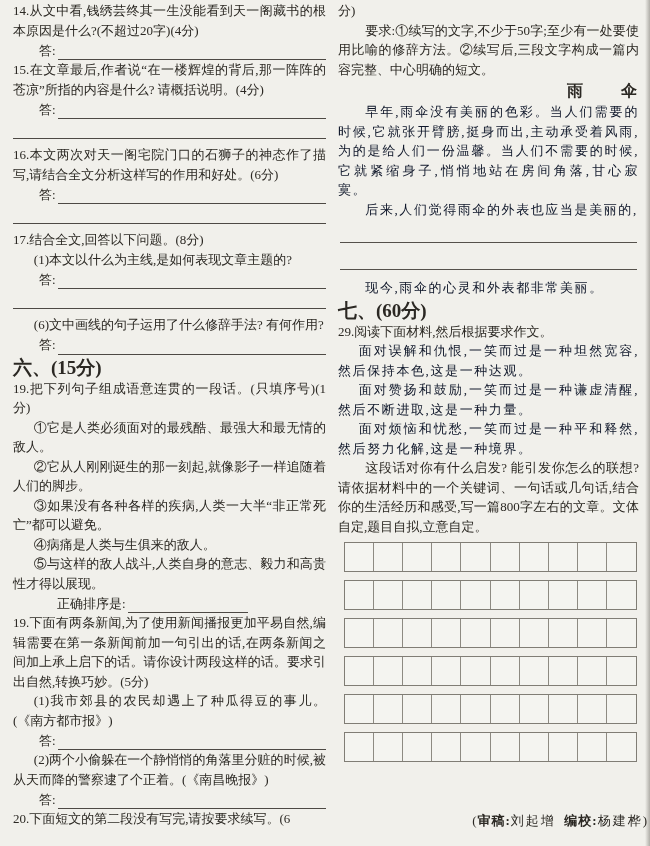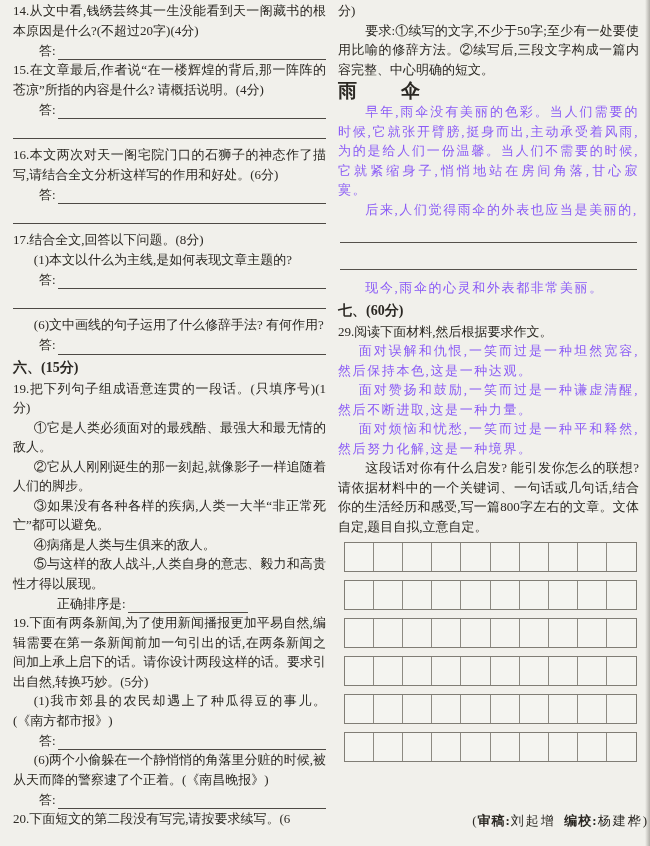--- a/index.html
+++ b/index.html
@@ -20,24 +20,24 @@
   }
   .col{position:absolute;top:1px;}
   .col-left{left:13px;width:313px;}
   .col-right{left:338px;width:301px;}
   .q{
     font-size:13px;line-height:19.5px;text-align:justify;
     text-justify:inter-ideograph;margin:0;
   }
   .ind1{text-indent:1.6em;}
   .ind2{text-indent:2.1em;}
-  .kai{letter-spacing:1.6px;color:#8b5cf6;}
-  .heading{font-weight:bold;font-size:14px;line-height:21px;margin:2px 0 1px 0;}
+  .kai{letter-spacing:1.6px;color:#0f172a;}
+  .heading{font-weight:bold;font-size:19px;line-height:21px;margin:2px 0 1px 0;}
   .title-center{
-    text-align:left;font-weight:bold;font-size:19px;line-height:21px;margin:1px 0;
+    text-align:right;font-weight:bold;font-size:16px;line-height:21px;margin:1px 0;
     letter-spacing:2px;
   }
   .ans-row{
     display:flex;align-items:flex-end;height:20px;padding-left:26px;
     font-size:13px;line-height:19.5px;
   }
   .ans-row .blank{flex:1;border-bottom:1.3px solid #4d4944;margin-left:2px;}
   .order-row{padding-left:44px;}
   .order-row .blank{flex:0 0 120px;}
   .hr-line{height:19px;border-bottom:1.3px solid #4d4944;margin-bottom:6px;}
@@ -109,21 +109,21 @@
       <span>正确排序是:</span>
       <span class="blank"></span>
     </div>
 
     <p class="q">19.下面有两条新闻,为了使用新闻播报更加平易自然,编辑需要在第一条新闻前加一句引出的话,在两条新闻之间加上承上启下的话。请你设计两段这样的话。要求引出自然,转换巧妙。(5分)</p>
     <p class="q ind1">(1)我市郊县的农民却遇上了种瓜得豆的事儿。(《南方都市报》)</p>
     <div class="ans-row">
       <span>答:</span>
       <span class="blank"></span>
     </div>
-    <p class="q ind1">(6)两个小偷躲在一个静悄悄的角落里分赃的时候,被从天而降的警察逮了个正着。(《南昌晚报》)</p>
+    <p class="q ind1">(2)两个小偷躲在一个静悄悄的角落里分赃的时候,被从天而降的警察逮了个正着。(《南昌晚报》)</p>
     <div class="ans-row">
       <span>答:</span>
       <span class="blank"></span>
     </div>
 
     <p class="q">20.下面短文的第二段没有写完,请按要求续写。(6</p>
   </div>
 
   <div class="col col-right">
     <p class="q">分)</p>

